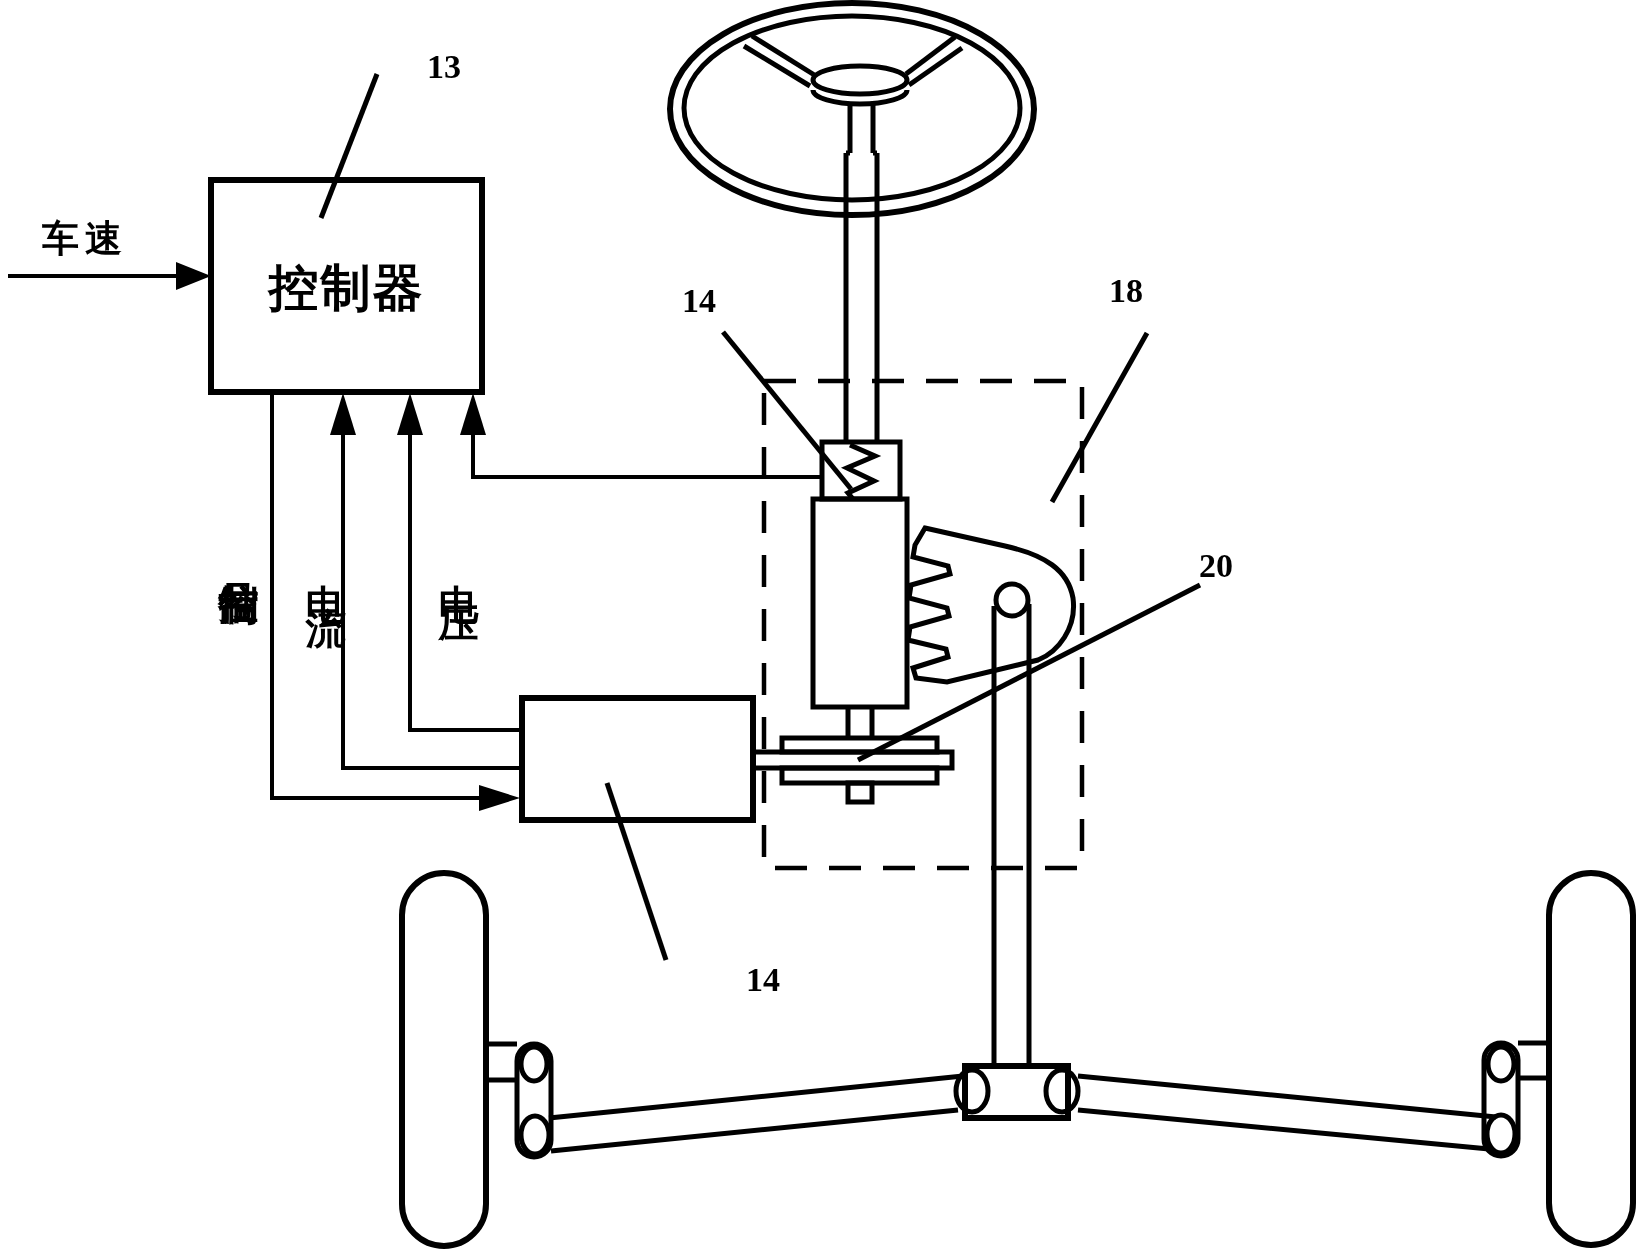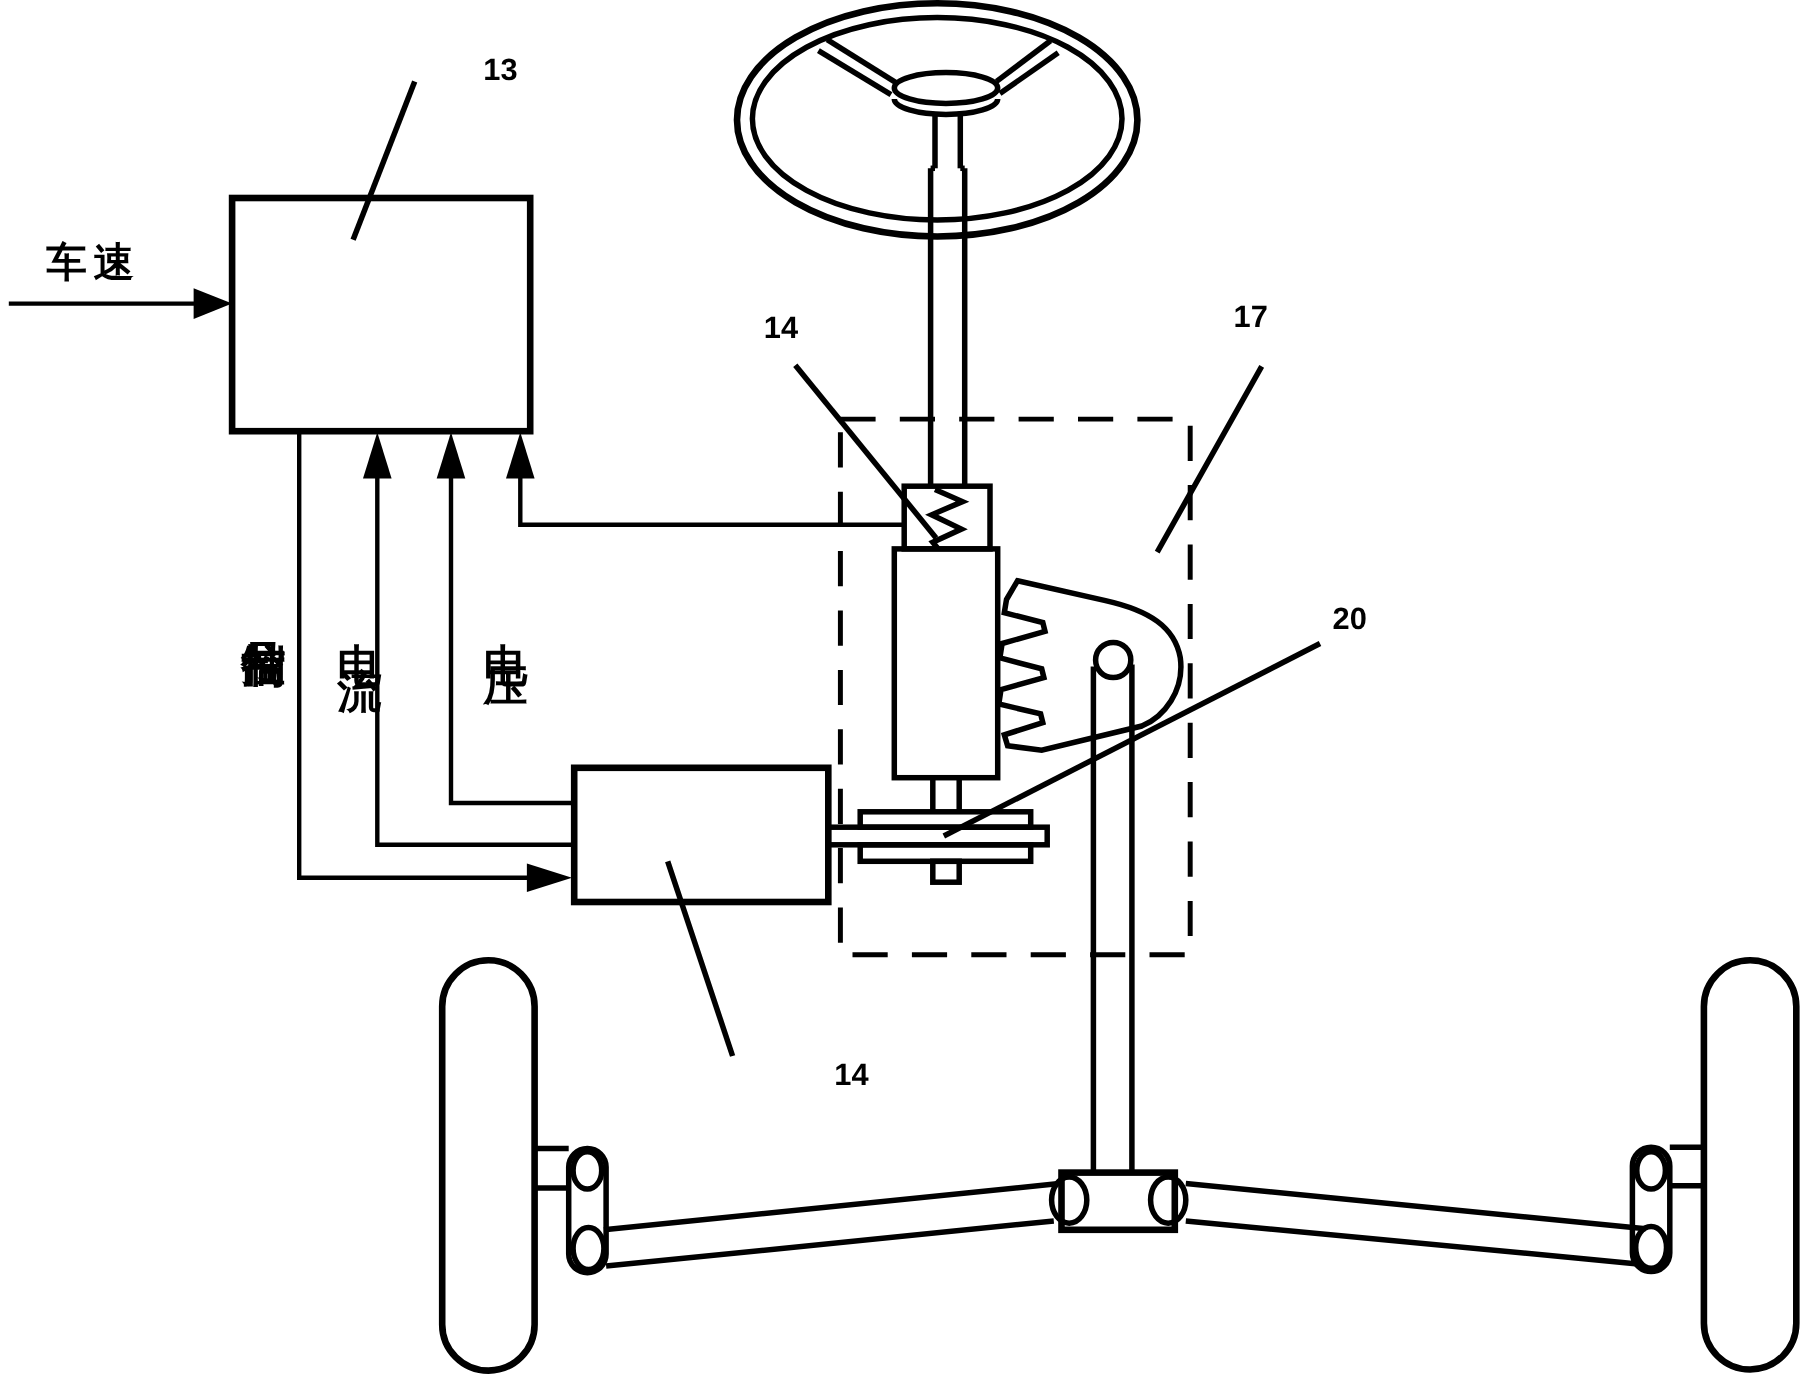--- a/index.html
+++ b/index.html
@@ -7,21 +7,21 @@
     position:relative;
     width:1645px;height:1258px;
     background:#ffffff;
     font-family:"Liberation Sans", sans-serif;
     color:#000;
     overflow:hidden;
   }
   svg{position:absolute;left:0;top:0;}
   .label{position:absolute;color:#000;white-space:nowrap;text-align:right;}
   .cjk{font-weight:bold;font-family:"Liberation Sans", sans-serif;}
-  .num{font-weight:bold;font-family:Liberation Sans, sans-serif;font-size:28px;text-align:center;width:56px;}
+  .num{font-weight:bold;font-family:Liberation Serif, serif;font-size:34px;text-align:left;width:56px;}
   .vert{
     writing-mode:vertical-rl;
     text-orientation:upright;
     font-weight:bold;
     font-size:40px;
   }
 </style>
 </head>
 <body>
 
@@ -130,30 +130,31 @@
         <line x1="551" y1="1151" x2="958" y2="1110"></line>
         <line x1="1078" y1="1076" x2="1496" y2="1117"></line>
         <line x1="1078" y1="1110" x2="1489" y2="1149"></line>
       </g>
 
     </g>
   </svg>
 
   <div class="label cjk" style="left:42px;top:214px;font-size:37px;letter-spacing:6px;">车速</div>
 
+  <div class="label cjk" style="left:211px;top:255px;width:271px;text-align:center;font-size:50px;letter-spacing:2px;">控制器</div>
 
   <div class="label vert" style="left:212px;top:552px;">控制信号</div>
 
   <div class="label vert" style="left:299px;top:552px;letter-spacing:22px;">电流</div>
 
   <div class="label vert" style="left:432px;top:552px;letter-spacing:22px;">电压</div>
 
   <div class="label num" style="left:427px;top:48px;">13</div>
 
   <div class="label num" style="left:682px;top:282px;">14</div>
 
-  <div class="label num" style="left:1109px;top:272px;">17</div>
+  <div class="label num" style="left:1109px;top:272px;">18</div>
 
   <div class="label num" style="left:1199px;top:547px;">20</div>
 
   <div class="label num" style="left:746px;top:961px;">14</div>
 
 </div>
 
 </body></html>

